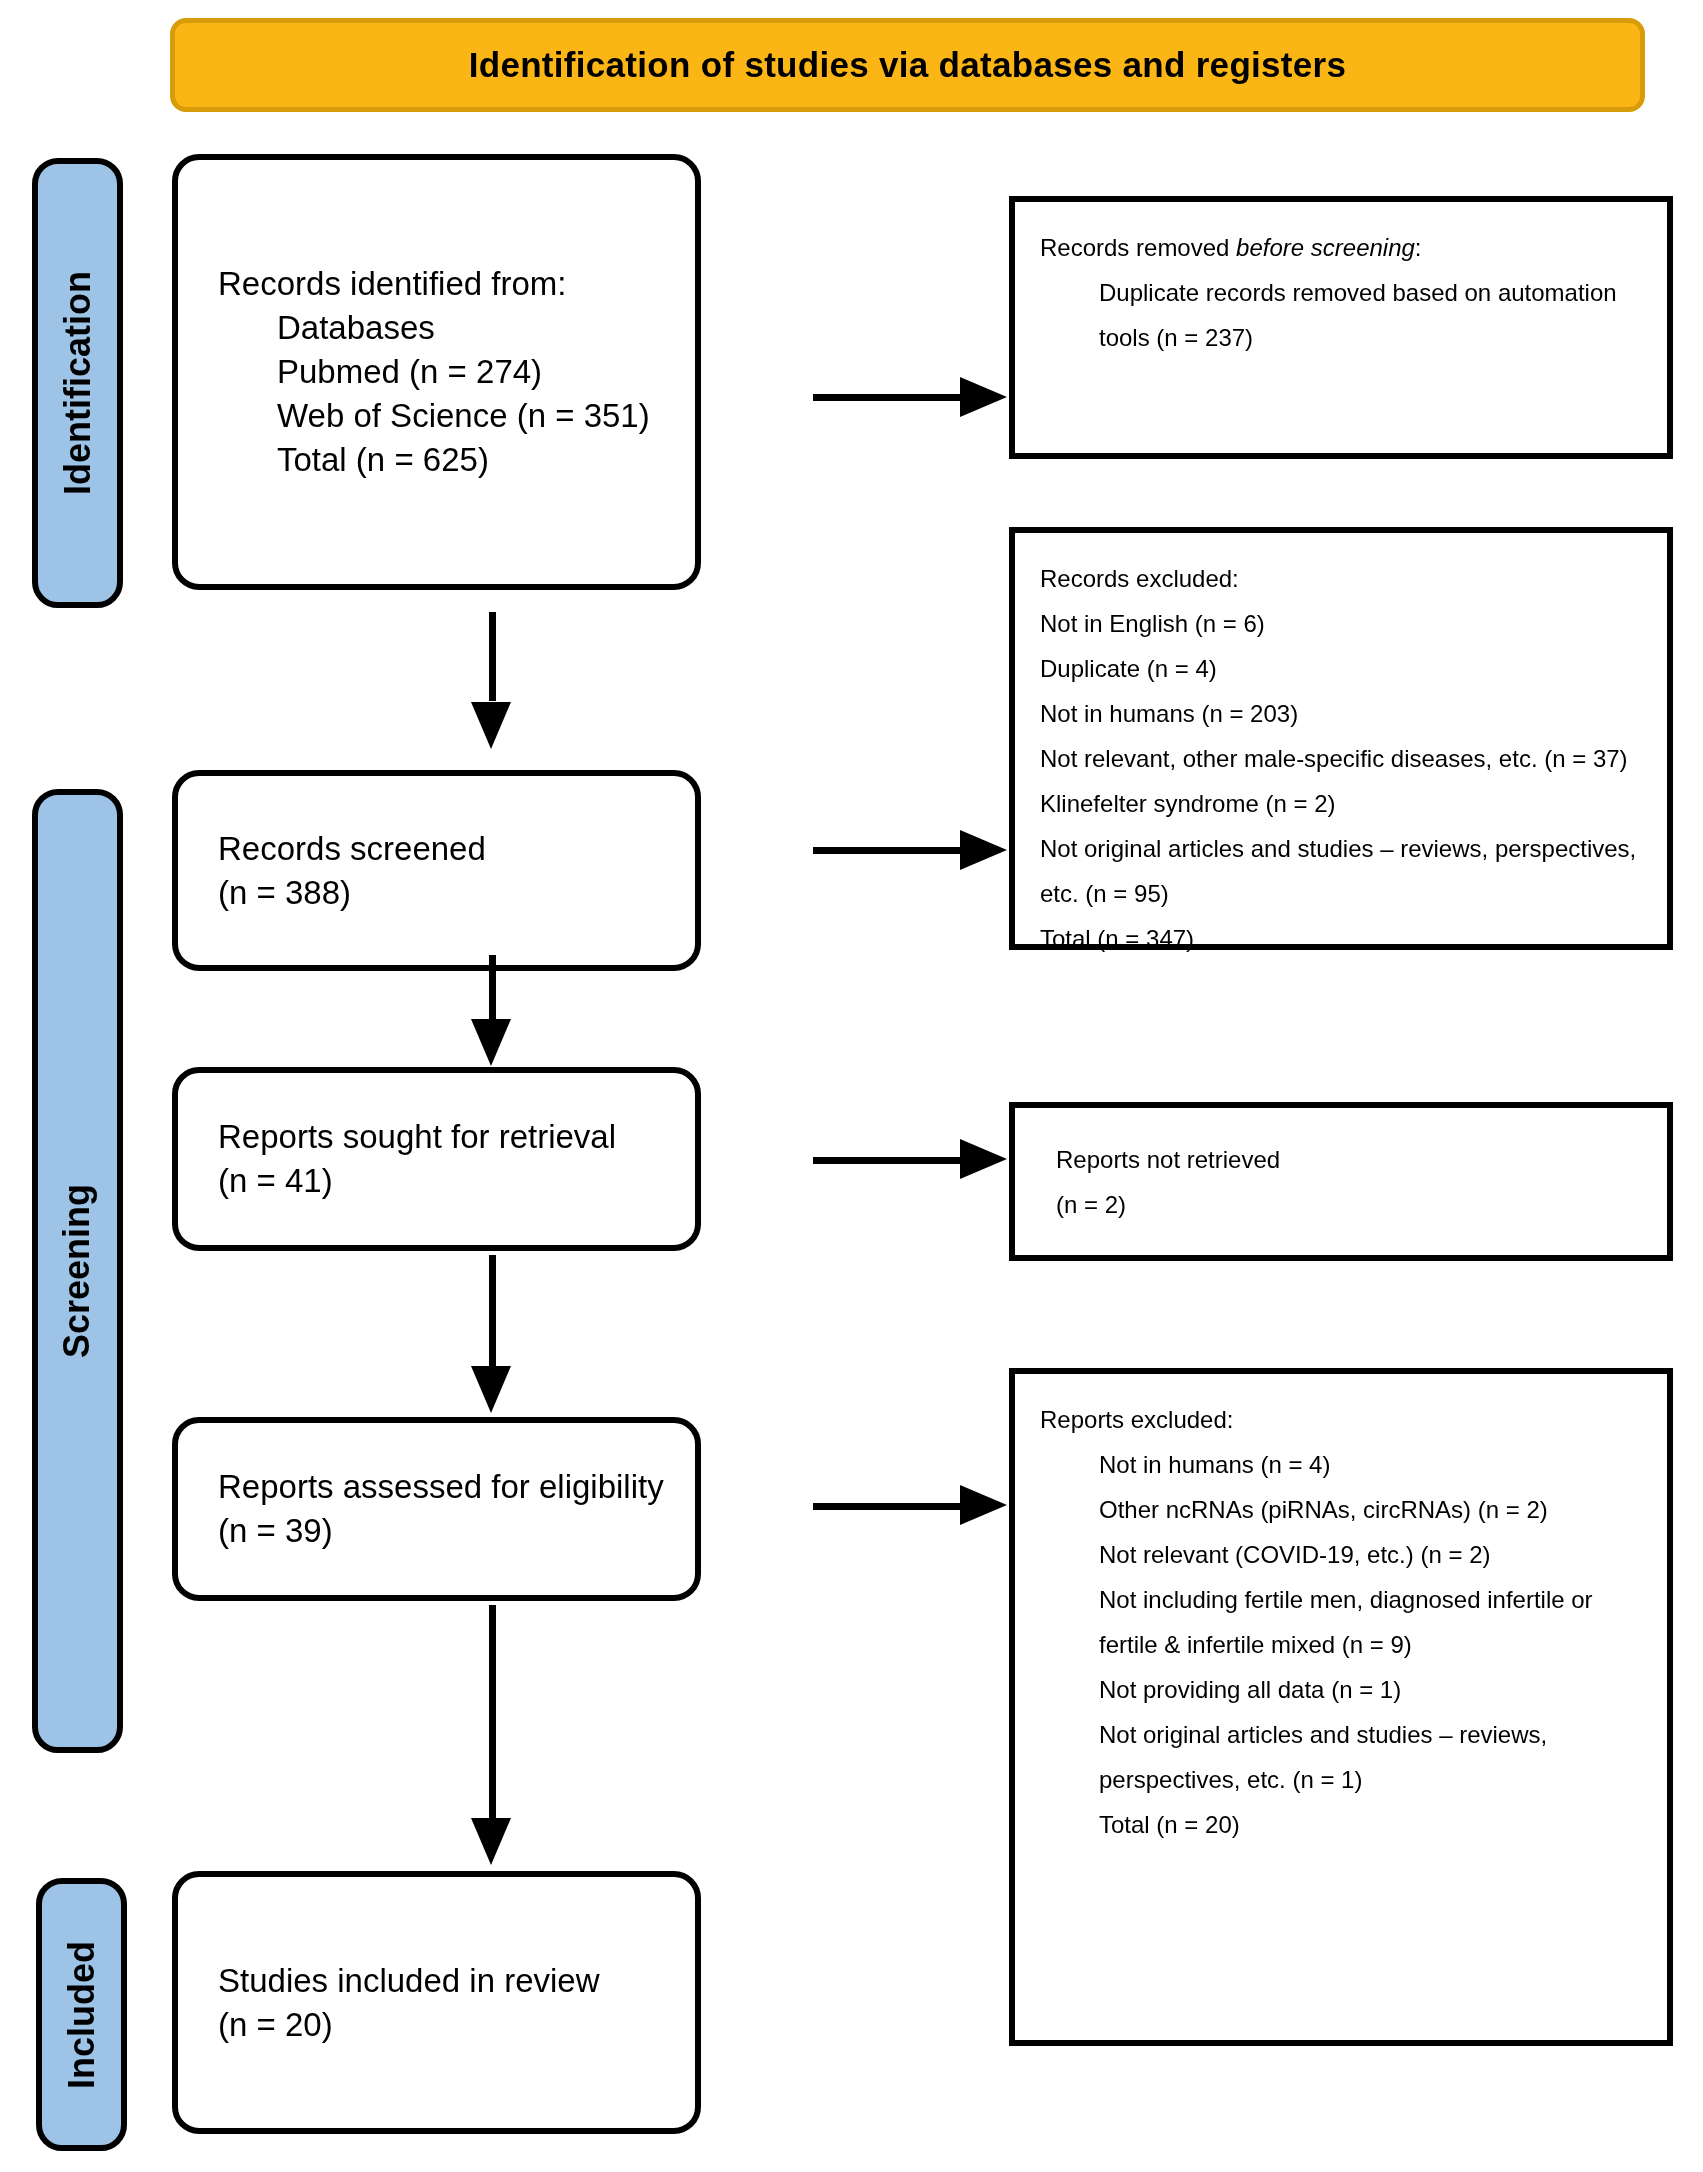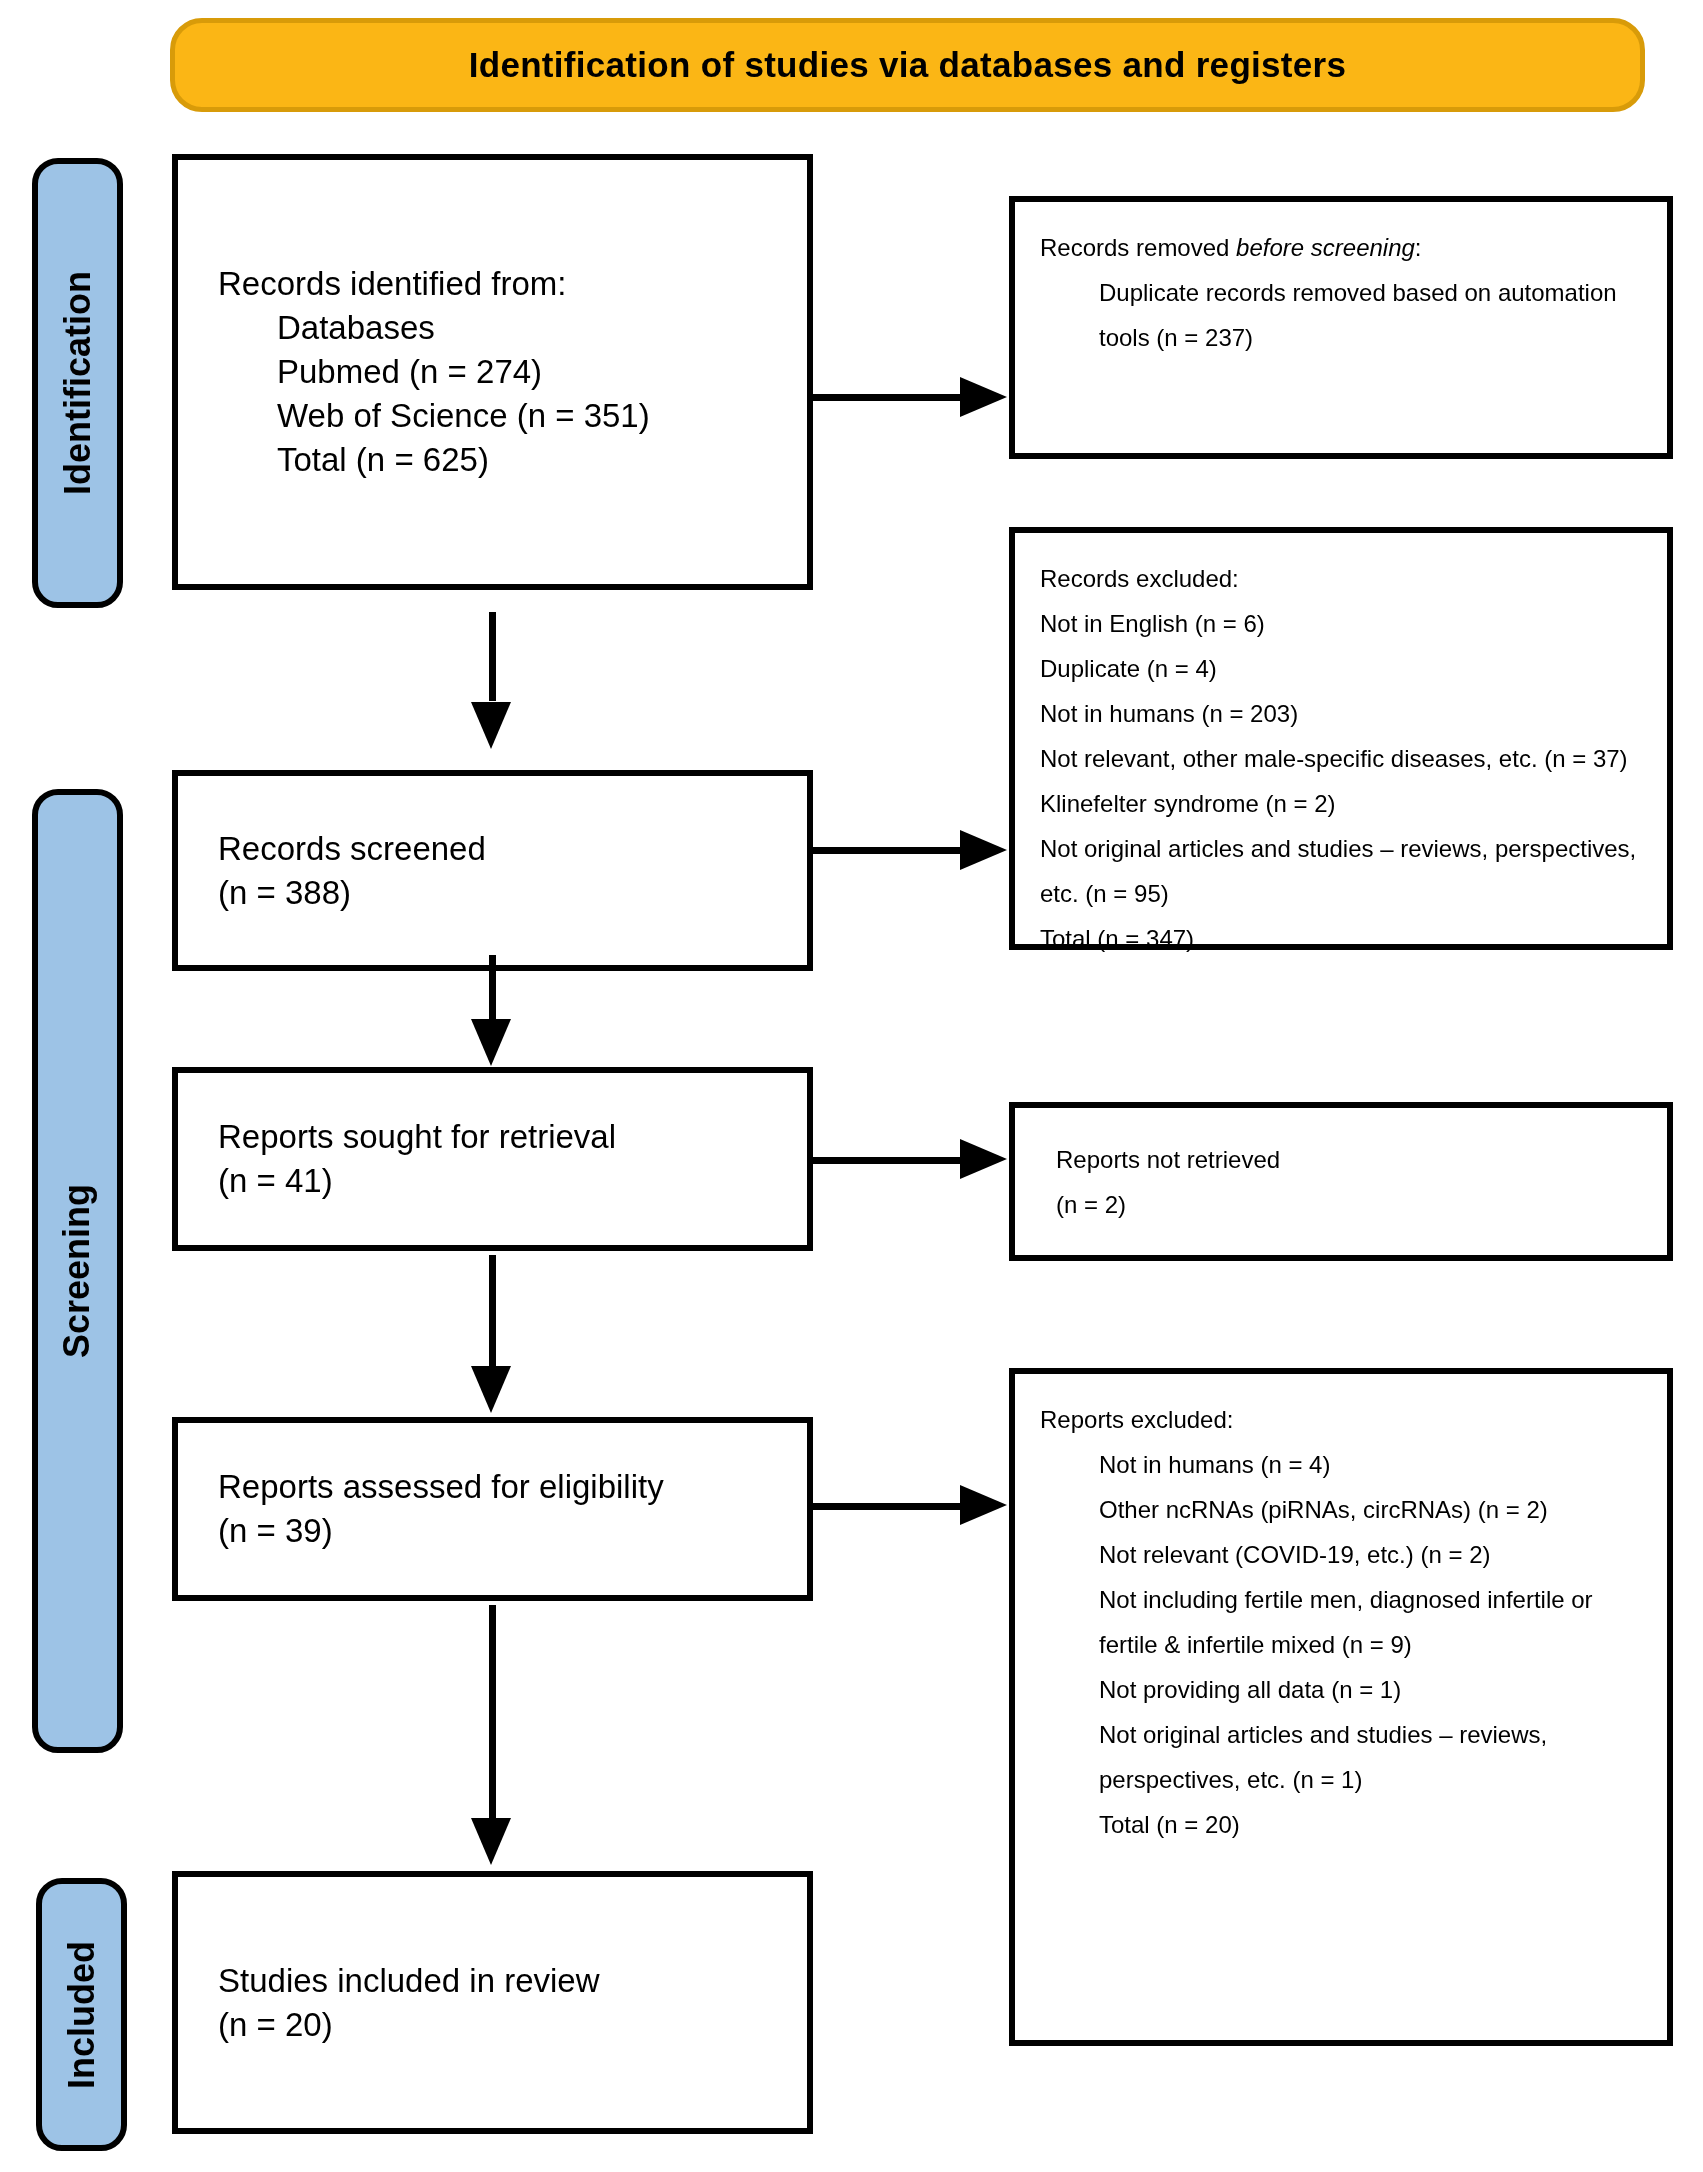--- a/index.html
+++ b/index.html
@@ -8,21 +8,21 @@
     width:1704px; height:2172px;
     background:#ffffff;
     font-family:"Liberation Sans", sans-serif;
     color:#000000;
     overflow:hidden;
   }
 
   
   .banner {
     position:absolute; left:170px; top:18px; width:1475px; height:94px;
-    background:#FBB615; border:5px solid #D89B09; border-radius:32px;
+    background:#FBB615; border:5px solid #D89B09; border-radius:16px;
     box-sizing:border-box;
     display:flex; align-items:center; justify-content:center;
     font-weight:bold; font-size:35px; letter-spacing:0.3px;
   }
 
   
   .stagebar {
     position:absolute; left:32px; width:91px;
     background:#9DC3E6; border:6.7px solid #000; border-radius:26px;
     box-sizing:border-box;
@@ -34,21 +34,21 @@
   }
   .bar-identification { top:158px;  height:450px; }
   .bar-screening      { top:789px; height:964px; }
   .bar-included       { top:1878px; height:273px; left:36px; }
 
   
   .box {
     position:absolute; background:#fff; border:6.1px solid #000;
     box-sizing:border-box;
   }
-  .leftbox  { left:172px;  width:641px; font-size:33px; line-height:44px; }
+  .leftbox  { left:172px;  width:529px; font-size:33px; line-height:44px;border-radius:27px; }
   .rightbox { left:1009px; width:664px; font-size:24px; line-height:45px; }
 
   .center-col {
     display:flex; flex-direction:column; justify-content:center;
     padding-left:40px; padding-right:16.7px;
   }
   .top-col { padding:23.4px 22px 0 25px; }
 
   .box-identified { top:154px;  height:436px; }
   .box-screened   { top:750px; height:201px;margin-top:20px; }

